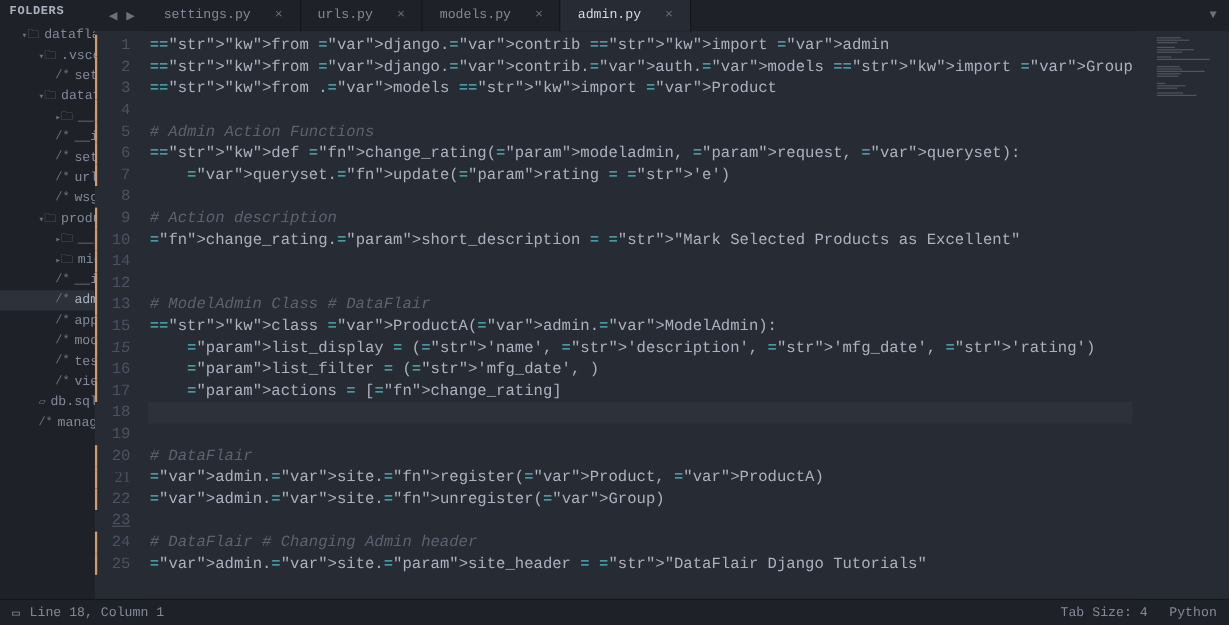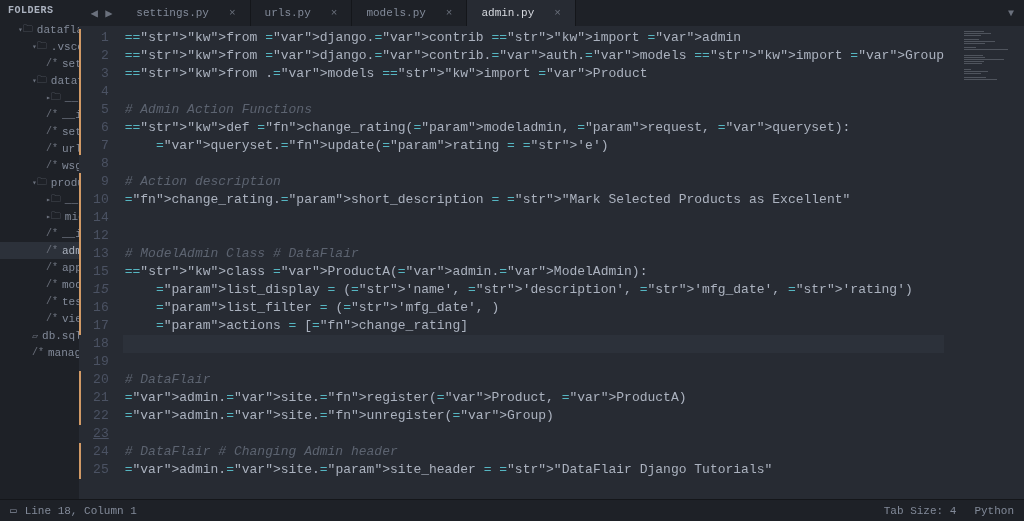--- a/index.html
+++ b/index.html
@@ -373,21 +373,21 @@
           <div style="height: 18px;">14</div>
           <div style="height: 18px;">12</div>
           <div style="height: 18px;">13</div>
           <div style="height: 18px;">15</div>
           <div style="height: 18px; font-style: italic;">15</div>
           <div style="height: 18px;">16</div>
           <div style="height: 18px;">17</div>
           <div style="height: 18px;">18</div>
           <div style="height: 18px;">19</div>
           <div style="height: 18px;">20</div>
-          <div style="height: 18px;">21</div>
+          <div style="height: 18px; font-family: Liberation Serif, serif;">21</div>
           <div style="height: 18px;">22</div>
           <div style="height: 18px; text-decoration: underline;">23</div>
           <div style="height: 18px;">24</div>
           <div style="height: 18px;">25</div>
         </div>
       <div class="code" id="code"><div class="code-line"><span class<span="" class="op">=</span><span class<span="" class="op">=</span>"str"&gt;"kw"&gt;from <span class<span="" class="op">=</span>"var"&gt;django.<span class<span="" class="op">=</span>"var"&gt;contrib <span class<span="" class="op">=</span><span class<span="" class="op">=</span>"str"&gt;"kw"&gt;import <span class<span="" class="op">=</span>"var"&gt;admin</div><div class="code-line"><span class<span="" class="op">=</span><span class<span="" class="op">=</span>"str"&gt;"kw"&gt;from <span class<span="" class="op">=</span>"var"&gt;django.<span class<span="" class="op">=</span>"var"&gt;contrib.<span class<span="" class="op">=</span>"var"&gt;auth.<span class<span="" class="op">=</span>"var"&gt;models <span class<span="" class="op">=</span><span class<span="" class="op">=</span>"str"&gt;"kw"&gt;import <span class<span="" class="op">=</span>"var"&gt;Group</div><div class="code-line"><span class<span="" class="op">=</span><span class<span="" class="op">=</span>"str"&gt;"kw"&gt;from .<span class<span="" class="op">=</span>"var"&gt;models <span class<span="" class="op">=</span><span class<span="" class="op">=</span>"str"&gt;"kw"&gt;import <span class<span="" class="op">=</span>"var"&gt;Product</div><div class="code-line">&nbsp;</div><div class="code-line"><span class="com"># Admin Action Functions</span></div><div class="code-line"><span class<span="" class="op">=</span><span class<span="" class="op">=</span>"str"&gt;"kw"&gt;def <span class<span="" class="op">=</span>"fn"&gt;change_rating(<span class<span="" class="op">=</span>"param"&gt;modeladmin, <span class<span="" class="op">=</span>"param"&gt;request, <span class<span="" class="op">=</span>"var"&gt;queryset):</div><div class="code-line">    <span class<span="" class="op">=</span>"var"&gt;queryset.<span class<span="" class="op">=</span>"fn"&gt;update(<span class<span="" class="op">=</span>"param"&gt;rating <span class="op">=</span> <span class<span="" class="op">=</span>"str"&gt;'e')</div><div class="code-line">&nbsp;</div><div class="code-line"><span class="com"># Action description</span></div><div class="code-line"><span class<span="" class="op">=</span>"fn"&gt;change_rating.<span class<span="" class="op">=</span>"param"&gt;short_description <span class="op">=</span> <span class<span="" class="op">=</span>"str"&gt;"Mark Selected Products as Excellent"</div><div class="code-line">&nbsp;</div><div class="code-line">&nbsp;</div><div class="code-line"><span class="com"># ModelAdmin Class # DataFlair</span></div><div class="code-line"><span class<span="" class="op">=</span><span class<span="" class="op">=</span>"str"&gt;"kw"&gt;class <span class<span="" class="op">=</span>"var"&gt;ProductA(<span class<span="" class="op">=</span>"var"&gt;admin.<span class<span="" class="op">=</span>"var"&gt;ModelAdmin):</div><div class="code-line">    <span class<span="" class="op">=</span>"param"&gt;list_display <span class="op">=</span> (<span class<span="" class="op">=</span>"str"&gt;'name', <span class<span="" class="op">=</span>"str"&gt;'description', <span class<span="" class="op">=</span>"str"&gt;'mfg_date', <span class<span="" class="op">=</span>"str"&gt;'rating')</div><div class="code-line">    <span class<span="" class="op">=</span>"param"&gt;list_filter <span class="op">=</span> (<span class<span="" class="op">=</span>"str"&gt;'mfg_date', )</div><div class="code-line">    <span class<span="" class="op">=</span>"param"&gt;actions <span class="op">=</span> [<span class<span="" class="op">=</span>"fn"&gt;change_rating]</div><div class="code-line current">&nbsp;</div><div class="code-line">&nbsp;</div><div class="code-line"><span class="com"># DataFlair</span></div><div class="code-line"><span class<span="" class="op">=</span>"var"&gt;admin.<span class<span="" class="op">=</span>"var"&gt;site.<span class<span="" class="op">=</span>"fn"&gt;register(<span class<span="" class="op">=</span>"var"&gt;Product, <span class<span="" class="op">=</span>"var"&gt;ProductA)</div><div class="code-line"><span class<span="" class="op">=</span>"var"&gt;admin.<span class<span="" class="op">=</span>"var"&gt;site.<span class<span="" class="op">=</span>"fn"&gt;unregister(<span class<span="" class="op">=</span>"var"&gt;Group)</div><div class="code-line">&nbsp;</div><div class="code-line"><span class="com"># DataFlair # Changing Admin header</span></div><div class="code-line"><span class<span="" class="op">=</span>"var"&gt;admin.<span class<span="" class="op">=</span>"var"&gt;site.<span class<span="" class="op">=</span>"param"&gt;site_header <span class="op">=</span> <span class<span="" class="op">=</span>"str"&gt;"DataFlair Django Tutorials"</div></div>
       <div class="minimap">
         <div class="minimap-content" id="minimap">
             <div class="minimap-line" style="width: 38.4%;"></div>
             <div class="minimap-line" style="width: 52.8%;"></div>

